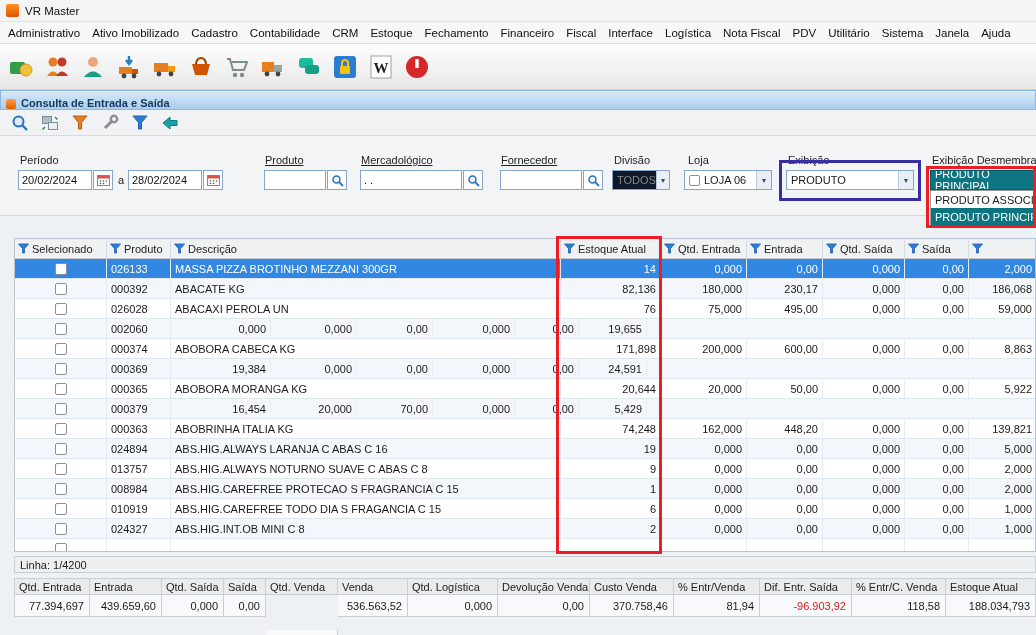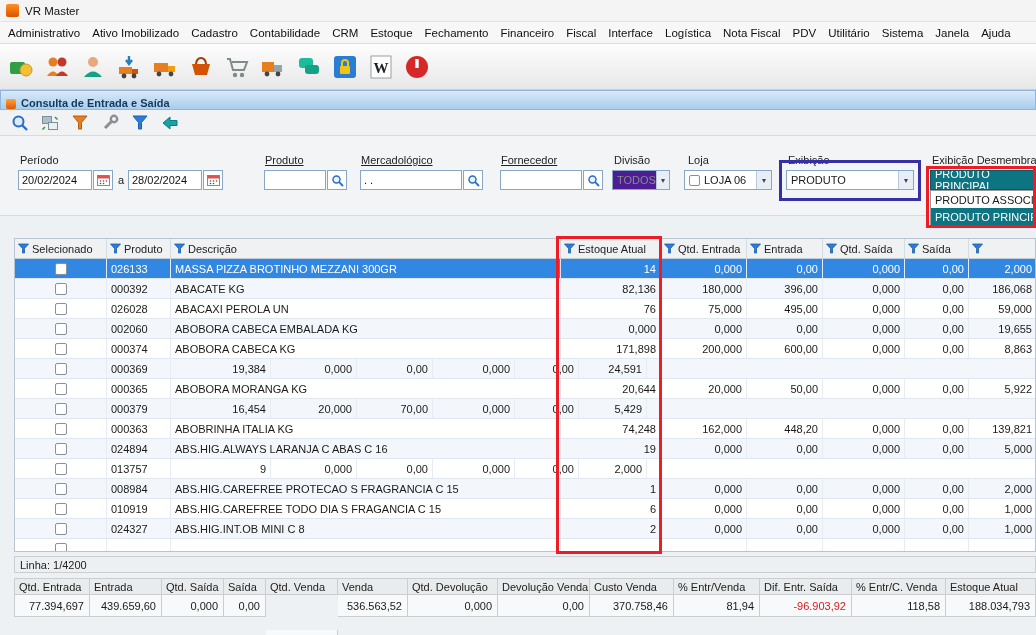--- a/index.html
+++ b/index.html
@@ -24,21 +24,21 @@
   .stool{width:21px;height:21px;display:flex;align-items:center;justify-content:center;}
 
   .filters{position:absolute;left:0;top:136px;width:100%;height:80px;background:#f2f4f6;border-bottom:1px solid #d5d9dd;}
   .flabel{position:absolute;top:18px;font-size:11px;color:#222;white-space:nowrap;}
   .flabel.link{text-decoration:underline;}
   .fsep{position:absolute;top:38px;font-size:11px;color:#222;}
   .ffield{position:absolute;top:34px;height:20px;border:1px solid #86a7c8;background:#fff;font-size:11px;padding:0 3px;font-family:"Liberation Sans",sans-serif;color:#111;}
   .fbtn{position:absolute;top:34px;width:20px;height:20px;border:1px solid #86a7c8;background:#fff;display:flex;align-items:center;justify-content:center;padding:0;cursor:pointer;}
   .fselect{position:absolute;top:34px;height:20px;border:1px solid #86a7c8;background:#fff;display:flex;align-items:center;padding-left:4px;overflow:hidden;}
   .fselect .arrow{margin-left:auto;width:15px;height:100%;display:flex;align-items:center;justify-content:center;background:#e8eef5;border-left:1px solid #b8c8d8;font-size:8px;color:#445;}
-  .fselect.disabled{background:#4c1d95;color:#8a8a8a;}
+  .fselect.disabled{background:#0f172a;color:#8a8a8a;}
   .fselect.teal{background:#0d7482;color:#fff;border-color:#0a5a66;}
   .mini-check{width:11px;height:11px;border:1px solid #8a9097;background:#fff;border-radius:2px;margin-right:4px;flex:none;}
   .desm-list{position:absolute;left:930px;top:54px;width:106px;background:#fff;border:1px solid #9a9a9a;z-index:10;}
   .desm-item{height:17px;display:flex;align-items:center;padding-left:4px;white-space:nowrap;overflow:hidden;}
   .desm-item.on{background:#0d7482;color:#fff;}
 
   .selectall{position:absolute;left:22px;top:218px;display:flex;align-items:center;gap:6px;margin-top:24px;}
   .cbox{width:12px;height:12px;border:1px solid #8a9097;background:#fff;border-radius:2px;flex:none;}
 
   .grid{position:absolute;left:14px;top:238px;width:1022px;height:314px;background:#a16207;border:1px solid #b8c4d0;overflow:hidden;}
@@ -384,21 +384,21 @@
           <div class="gcell num" style="width: 68px;">2,000</div>
         </div>
         <div class="grow alt">
           <div class="gcell ctr" style="width: 92px;">
             <span class="cbox"></span>
           </div>
           <div class="gcell" style="width: 64px;">000392</div>
           <div class="gcell" style="width: 390px;">ABACATE KG</div>
           <div class="gcell num" style="width: 100px;">82,136</div>
           <div class="gcell num" style="width: 86px;">180,000</div>
-          <div class="gcell num" style="width: 76px;">396,00</div>
+          <div class="gcell num" style="width: 76px;">230,17</div>
           <div class="gcell num" style="width: 82px;">0,000</div>
           <div class="gcell num" style="width: 64px;">0,00</div>
           <div class="gcell num" style="width: 68px;">186,068</div>
         </div>
         <div class="grow">
           <div class="gcell ctr" style="width: 92px;">
             <span class="cbox"></span>
           </div>
           <div class="gcell" style="width: 64px;">026028</div>
           <div class="gcell" style="width: 390px;">ABACAXI PEROLA UN</div>
@@ -407,21 +407,20 @@
           <div class="gcell num" style="width: 76px;">495,00</div>
           <div class="gcell num" style="width: 82px;">0,000</div>
           <div class="gcell num" style="width: 64px;">0,00</div>
           <div class="gcell num" style="width: 68px;">59,000</div>
         </div>
         <div class="grow alt">
           <div class="gcell ctr" style="width: 92px;">
             <span class="cbox"></span>
           </div>
           <div class="gcell" style="width: 64px;">002060</div>
-          <div class="gcell" style="width: 390px;">ABOBORA CABECA EMBALADA KG</div>
           <div class="gcell num" style="width: 100px;">0,000</div>
           <div class="gcell num" style="width: 86px;">0,000</div>
           <div class="gcell num" style="width: 76px;">0,00</div>
           <div class="gcell num" style="width: 82px;">0,000</div>
           <div class="gcell num" style="width: 64px;">0,00</div>
           <div class="gcell num" style="width: 68px;">19,655</div>
         </div>
         <div class="grow">
           <div class="gcell ctr" style="width: 92px;">
             <span class="cbox"></span>
@@ -496,20 +495,21 @@
           <div class="gcell num" style="width: 76px;">0,00</div>
           <div class="gcell num" style="width: 82px;">0,000</div>
           <div class="gcell num" style="width: 64px;">0,00</div>
           <div class="gcell num" style="width: 68px;">5,000</div>
         </div>
         <div class="grow">
           <div class="gcell ctr" style="width: 92px;">
             <span class="cbox"></span>
           </div>
           <div class="gcell" style="width: 64px;">013757</div>
+          <div class="gcell" style="width: 390px;">ABS.HIG.ALWAYS NOTURNO SUAVE C ABAS C 8</div>
           <div class="gcell num" style="width: 100px;">9</div>
           <div class="gcell num" style="width: 86px;">0,000</div>
           <div class="gcell num" style="width: 76px;">0,00</div>
           <div class="gcell num" style="width: 82px;">0,000</div>
           <div class="gcell num" style="width: 64px;">0,00</div>
           <div class="gcell num" style="width: 68px;">2,000</div>
         </div>
         <div class="grow alt">
           <div class="gcell ctr" style="width: 92px;">
             <span class="cbox"></span>
@@ -570,21 +570,21 @@
   </div>
 
   <div class="summary">
     <div class="srow">
         <div class="shcell" style="width: 76px;">Qtd. Entrada</div>
         <div class="shcell" style="width: 72px;">Entrada</div>
         <div class="shcell" style="width: 62px;">Qtd. Saída</div>
         <div class="shcell" style="width: 42px;">Saída</div>
         <div class="shcell" style="width: 72px;">Qtd. Venda</div>
         <div class="shcell" style="width: 70px;">Venda</div>
-        <div class="shcell" style="width: 90px;">Qtd. Devolução</div>
+        <div class="shcell" style="width: 90px;">Qtd. Logística</div>
         <div class="shcell" style="width: 92px;">Devolução Venda</div>
         <div class="shcell" style="width: 84px;">Custo Venda</div>
         <div class="shcell" style="width: 86px;">% Entr/Venda</div>
         <div class="shcell" style="width: 92px;">Dif. Entr. Saída</div>
         <div class="shcell" style="width: 94px;">% Entr/C. Venda</div>
         <div class="shcell" style="width: 90px;">Estoque Atual</div>
       </div>
     <div class="srow">
         <div class="svcell" style="width: 76px;">77.394,697</div>
         <div class="svcell" style="width: 72px;">439.659,60</div>

